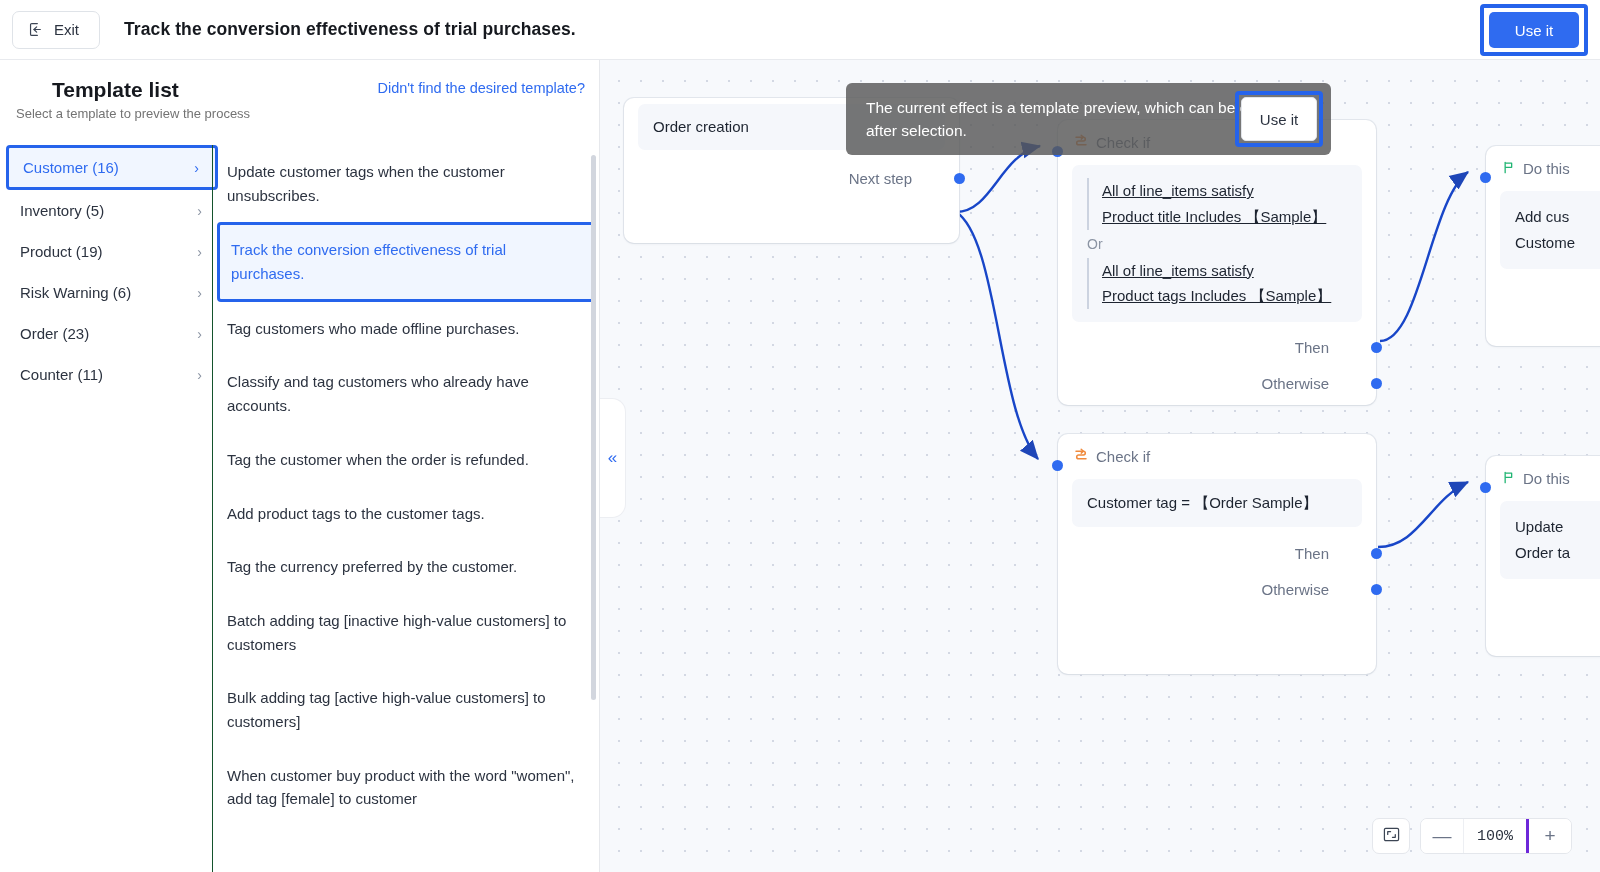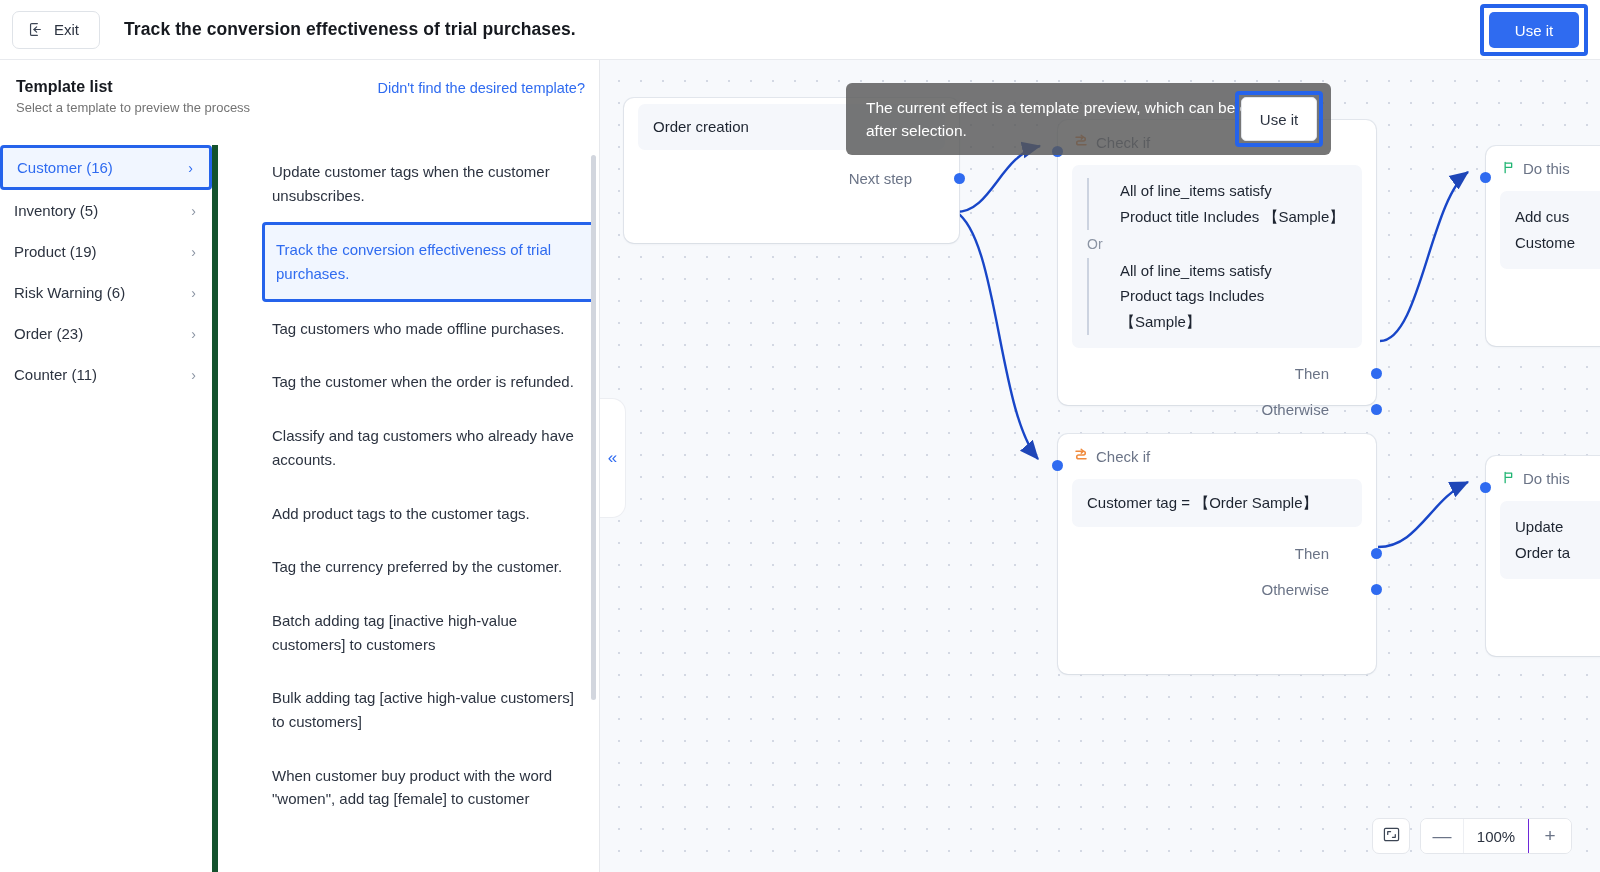--- a/index.html
+++ b/index.html
@@ -44,47 +44,47 @@
     display: flex; align-items: center; justify-content: center;
     font-family: "Liberation Sans", sans-serif;
   }
 
   
   .leftpanel {
     position: absolute; top: 60px; left: 0; width: 600px; height: 812px;
     background: #fff; border-right: 1px solid #e6e8ec; z-index: 20;
   }
   .lp-head { padding: 18px 16px 0 16px; }
-  .lp-title { font-size: 16px; font-weight: bold; color: #16191f; }
+  .lp-title { font-size: 21px; font-weight: bold; color: #16191f; margin-left: 36px; }
   .lp-sub { font-size: 13px; color: #737373; margin-top: 4px; }
   .lp-link {
     position: absolute; right: 14px; top: 20px;
     font-size: 14.5px; color: #2f6bf0; cursor: pointer;
   }
 
   .lp-body { position: absolute; top: 85px; left: 0; width: 600px; height: 727px; }
 
   
-  .cats { position: absolute; left: 0; top: 0; width: 212px; text-align: right; }
+  .cats { position: absolute; left: 6px; top: 0; width: 212px; text-align: right; }
   .cat {
     height: 41px; display: flex; align-items: center;
     padding: 0 16px 0 14px; font-size: 15px; color: #2c3340;
     cursor: pointer; justify-content: space-between;
   }
   .cat .chev { color: #8b94a3; font-size: 14px; line-height: 1; }
   .cat.active {
     background: #f1f6ff; border: 3px solid #2563eb; border-radius: 4px;
     color: #2f6bf0; height: 45px;
   }
   .cat.active .chev { color: #2f6bf0; }
 
   
   .tlist {
     position: absolute; left: 212px; top: 0; width: 388px; height: 727px;
-    border-left: 6px solid #14532d; overflow: hidden; padding-left: 40px;
+    border-left: 1px solid #14532d; overflow: hidden;
   }
   .titem {
     padding: 15px 22px 15px 14px; font-size: 15px; line-height: 1.58;
     color: #2c3340; cursor: pointer;
   }
   .titem.selected {
     color: #2f6bf0; background: #f1f6ff;
     border: 3px solid #2563eb; border-radius: 4px;
     margin: 0 4px; padding: 13px 19px 13px 11px;
   }
@@ -122,21 +122,21 @@
   }
   .node-head {
     display: flex; align-items: center; gap: 8px;
     padding: 14px 16px 6px 16px;
     font-size: 15px; color: #6b7487;
   }
   .node-box {
     margin: 6px 14px 0 14px; background: #f5f7fb; border-radius: 7px;
     padding: 13px 15px; font-size: 15px; color: #1d2430; line-height: 1.72;
   }
-  .cond-group { border-left: 2px solid #ccd3e0; padding-left: 31px; }
+  .cond-group { border-left: 2px solid #ccd3e0; padding-left: 13px; text-decoration: underline; }
   .cond-or { color: #8b94a3; font-size: 14px; padding: 2px 0; }
   .port-row {
     display: flex; align-items: center; justify-content: flex-end;
     gap: 6px; font-size: 15px; color: #6b7487;
     padding-right: 14px; height: 30px;
   }
   .dot {
     width: 11px; height: 11px; border-radius: 50%;
     background: #2f6bf0; margin-left: 16px;
     position: relative; right: -20px;
@@ -181,22 +181,22 @@
     display: flex; align-items: center; background: #fff;
     border: 1px solid #e4e7ec; border-radius: 7px; height: 36px; overflow: hidden;
   }
   .zoom-btn {
     width: 42px; height: 100%; display: flex; align-items: center; justify-content: center;
     color: #6b7487; font-size: 19px; cursor: pointer; background: #fff; border: 0;
     font-family: "Liberation Sans", sans-serif;
   }
   .zoom-val {
     min-width: 66px; text-align: center; font-size: 15px; color: #2c3340;
-    border-left: 1px solid #edeff3; border-right: 1px solid #6d28d9;
-    height: 100%; display: flex; align-items: center; justify-content: center;
+    border-left: 1px solid #edeff3; border-right: 3px solid #6d28d9;
+    height: 100%; display: flex; align-items: center; justify-content: center; font-family: Liberation Mono, monospace;
   }
 </style>
 </head>
 <body>
 
 <div id="app">
 
   <div class="topbar">
     <div class="exit-btn">
       <span>
@@ -245,22 +245,22 @@
           </div>
           <div class="cat">
             <span>Counter (11)</span>
             <span class="chev">›</span>
           </div>
         </div>
       <div class="tlist" id="tlist">
         <div class="titem">Update customer tags when the customer unsubscribes.</div>
           <div class="titem selected">Track the conversion effectiveness of trial purchases.</div>
           <div class="titem">Tag customers who made offline purchases.</div>
+          <div class="titem">Classify and tag customers who already have accounts.</div>
           <div class="titem">Tag the customer when the order is refunded.</div>
-          <div class="titem">Classify and tag customers who already have accounts.</div>
           <div class="titem">Add product tags to the customer tags.</div>
           <div class="titem">Tag the currency preferred by the customer.</div>
           <div class="titem">Batch adding tag [inactive high-value customers] to customers</div>
           <div class="titem">Bulk adding tag [active high-value customers] to customers]</div>
           <div class="titem">When customer buy product with the word "women", add tag [female] to customer</div>
           <div class="tlist-scroll"></div>
       </div>
     </div>
   </div>
 

